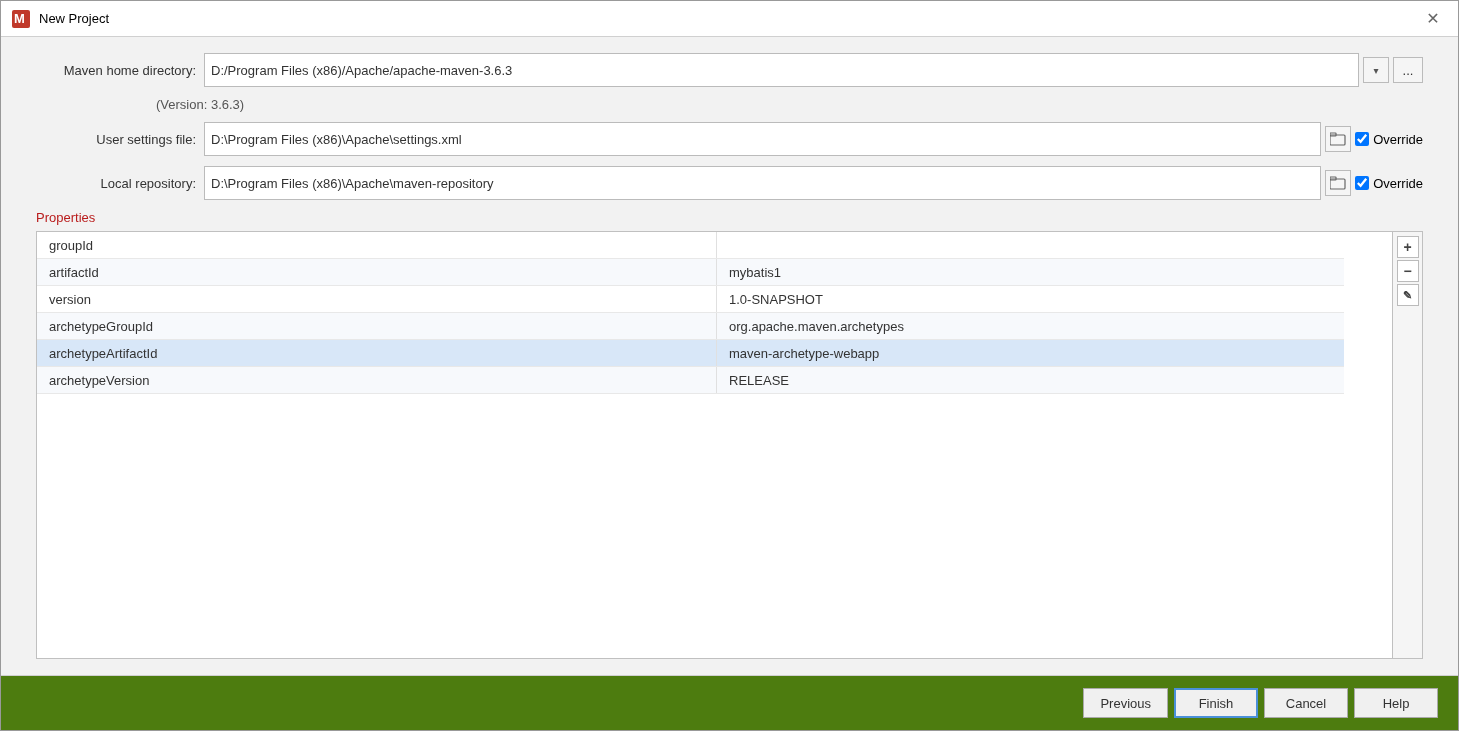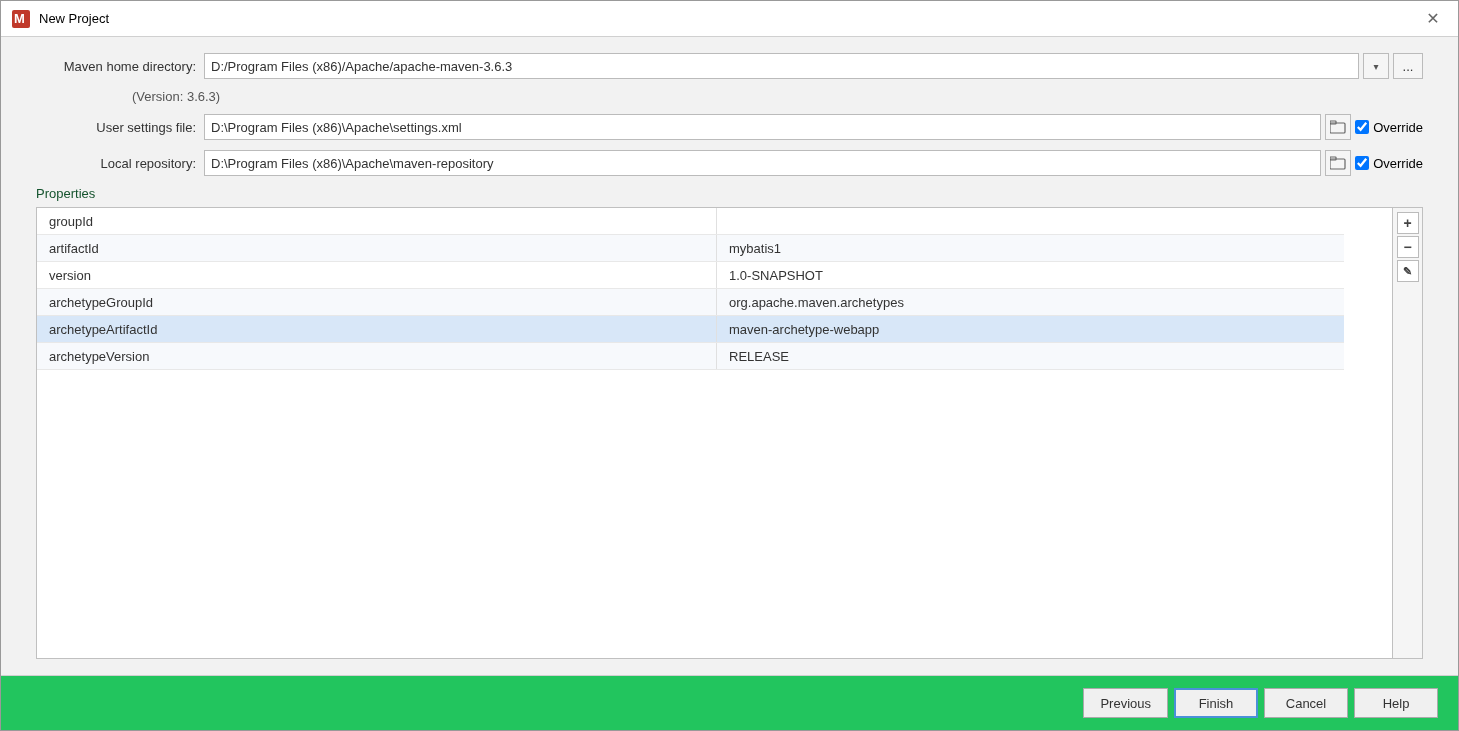--- a/index.html
+++ b/index.html
@@ -94,21 +94,21 @@
 
     .form-input-group {
       display: flex;
       align-items: center;
       flex: 1;
       gap: 4px;
     }
 
     .form-input {
       flex: 1;
-      height: 26px;
+      height: 34px;
       border: 1px solid #bbb;
       background: white;
       padding: 0 6px;
       color: #333;
       font-size: 13px;
     }
 
     .dropdown-btn {
       height: 26px;
       width: 26px;
@@ -142,21 +142,21 @@
       background: #f5f5f5;
       display: flex;
       align-items: center;
       justify-content: center;
       cursor: pointer;
       font-size: 13px;
       color: #333;
     }
 
     .version-text {
-      margin-left: 96px;
+      margin-left: 120px;
       color: #555;
       font-size: 13px;
     }
 
     .override-group {
       display: flex;
       align-items: center;
       gap: 4px;
     }
 
@@ -166,21 +166,21 @@
     }
 
     .properties-section {
       flex: 1;
       display: flex;
       flex-direction: column;
     }
 
     .properties-label {
       font-size: 13px;
-      color: #14532d;
+      color: #b91c1c;
       margin-bottom: 6px;
     }
 
     .properties-container {
       display: flex;
       flex: 1;
       border: 1px solid #c0c0c0;
       background: white;
       gap: 48px;
     }
@@ -249,21 +249,21 @@
     .sidebar-btn.edit-btn {
       font-size: 11px;
     }
 
     .footer {
       padding: 12px 20px;
       display: flex;
       justify-content: flex-end;
       gap: 6px;
       border-top: 1px solid #d0d0d0;
-      background: #22c55e;
+      background: #4d7c0f;
     }
 
     .footer-btn {
       height: 30px;
       min-width: 84px;
       padding: 0 16px;
       border: 1px solid #aaa;
       background: #f0f0f0;
       cursor: pointer;
       font-size: 13px;

